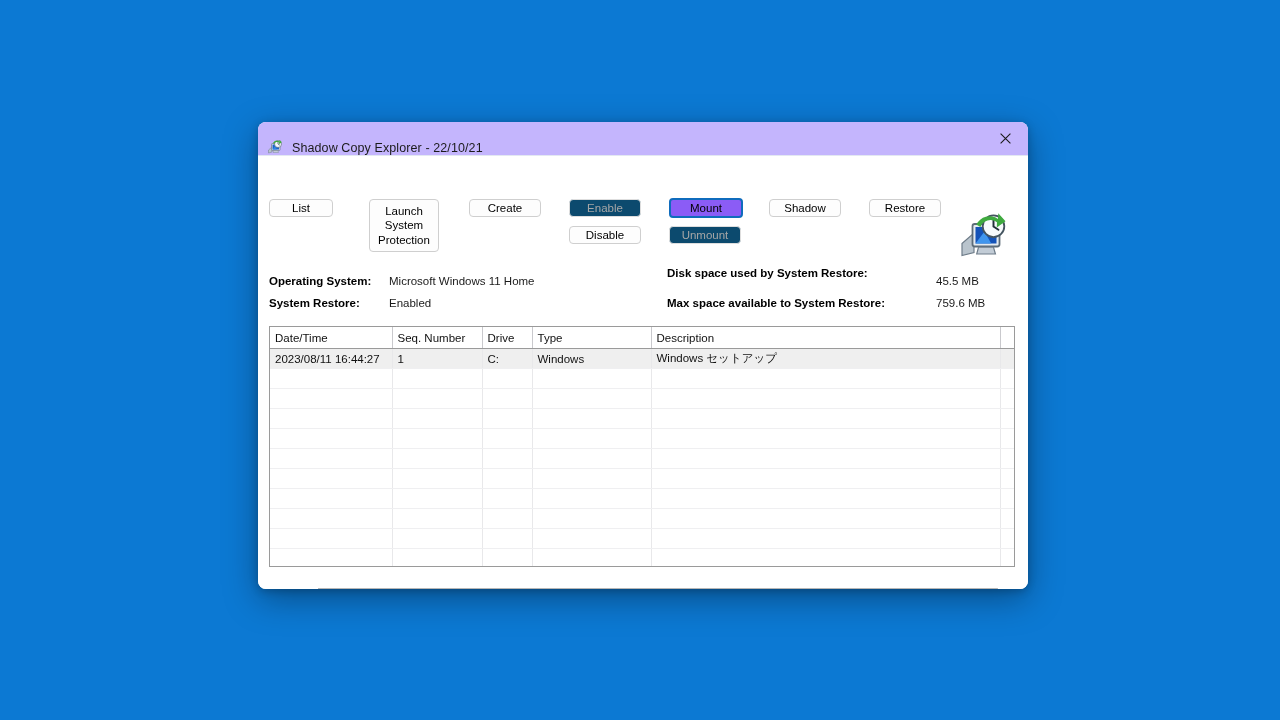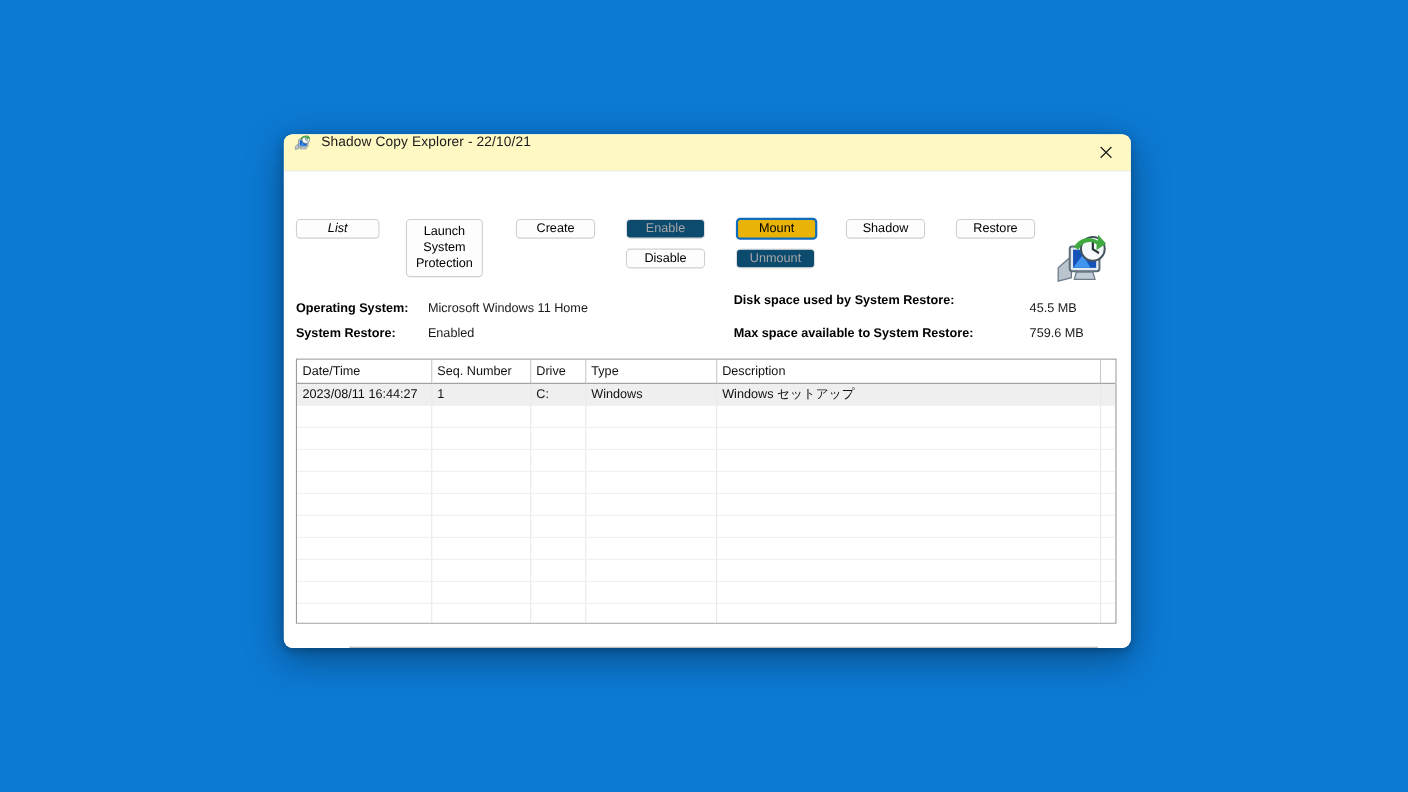--- a/index.html
+++ b/index.html
@@ -24,24 +24,24 @@
     height: 467px;
     background: #ffffff;
     border-radius: 8px;
     box-shadow: 0 10px 34px rgba(0,0,0,0.35), 0 2px 8px rgba(0,0,0,0.22);
     overflow: hidden;
   }
 
   .titlebar {
     position: relative;
     height: 33px;
-    background: #fef9c3;
+    background: #c4b5fd;
     border-bottom: 1px solid #e3e8f2;
     display: flex;
-    align-items: flex-start;
+    align-items: flex-end;
   }
   .title-icon {
     width: 16px;
     height: 16px;
     margin-left: 9px;
     margin-right: 9px;
     flex: 0 0 auto;
     display: block;
   }
   .title-text {
@@ -90,21 +90,21 @@
     cursor: default;
     white-space: pre-line;
   }
   .btn.disabled {
     color: #a6a6a6;
     background: #0c4a6e;
     border-color: #dedede;
   }
   .btn.focused {
     border: 2px solid #0f6cbd;
-    background: #eab308;
+    background: #8b5cf6;
   }
 
   
   .info-label {
     position: absolute;
     font-size: 11.5px;
     font-weight: bold;
     color: #000;
     white-space: nowrap;
   }
@@ -204,21 +204,21 @@
     <div class="title-text">Shadow Copy Explorer - 22/10/21</div>
     <div class="close-btn">
       <svg width="11" height="11" viewBox="0 0 11 11">
         <path d="M0.6 0.6 L10.4 10.4 M10.4 0.6 L0.6 10.4" stroke="#1b1b1b" stroke-width="1.1" fill="none"></path>
       </svg>
     </div>
   </div>
 
   <div class="client">
 
-    <div class="btn" style="left:11px;  top:43px;  width:76px; height:18px;font-style:italic;">List</div>
+    <div class="btn" style="left:11px;  top:43px;  width:64px; height:18px;">List</div>
 
     <div class="btn" style="left:111px; top:43px;  width:70px; height:53px;">Launch
 System
 Protection</div>
 
     <div class="btn" style="left:211px; top:43px;  width:72px; height:18px;">Create</div>
 
     <div class="btn disabled" style="left:311px; top:43px;  width:72px; height:18px;">Enable</div>
 
     <div class="btn" style="left:311px; top:70px;  width:72px; height:18px;">Disable</div>

